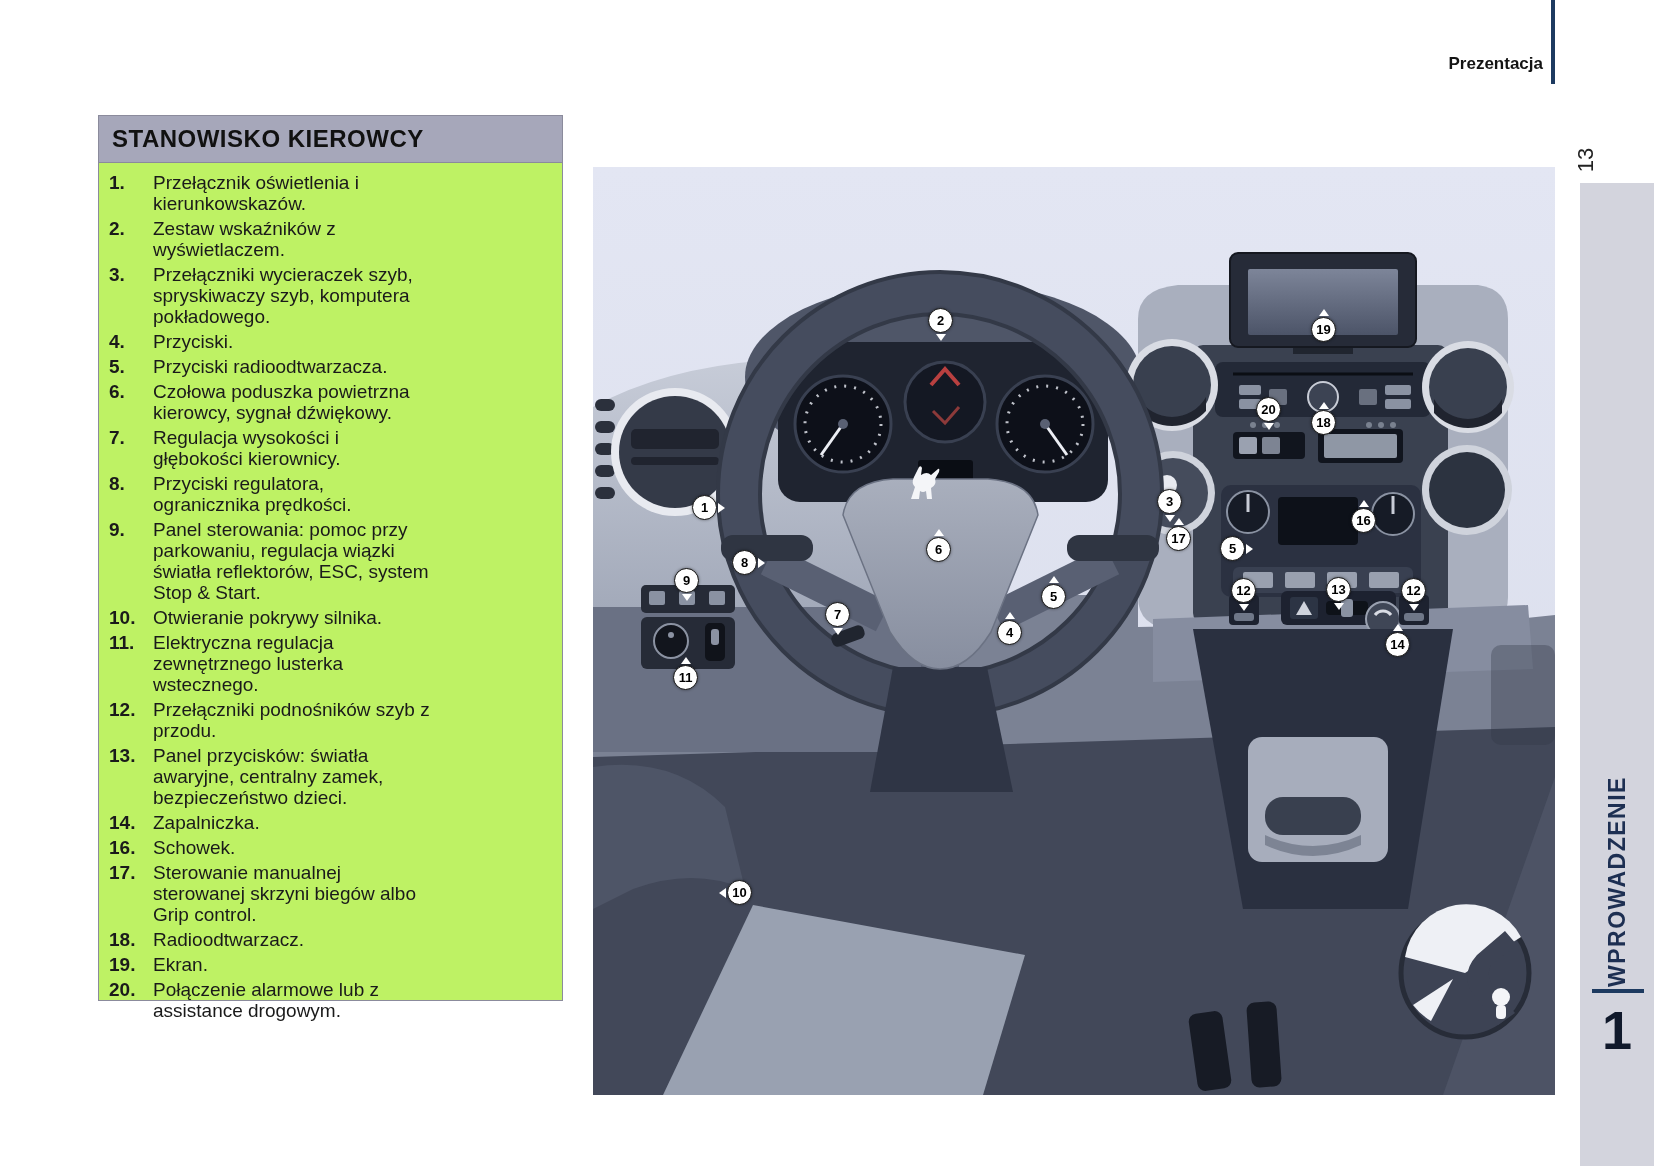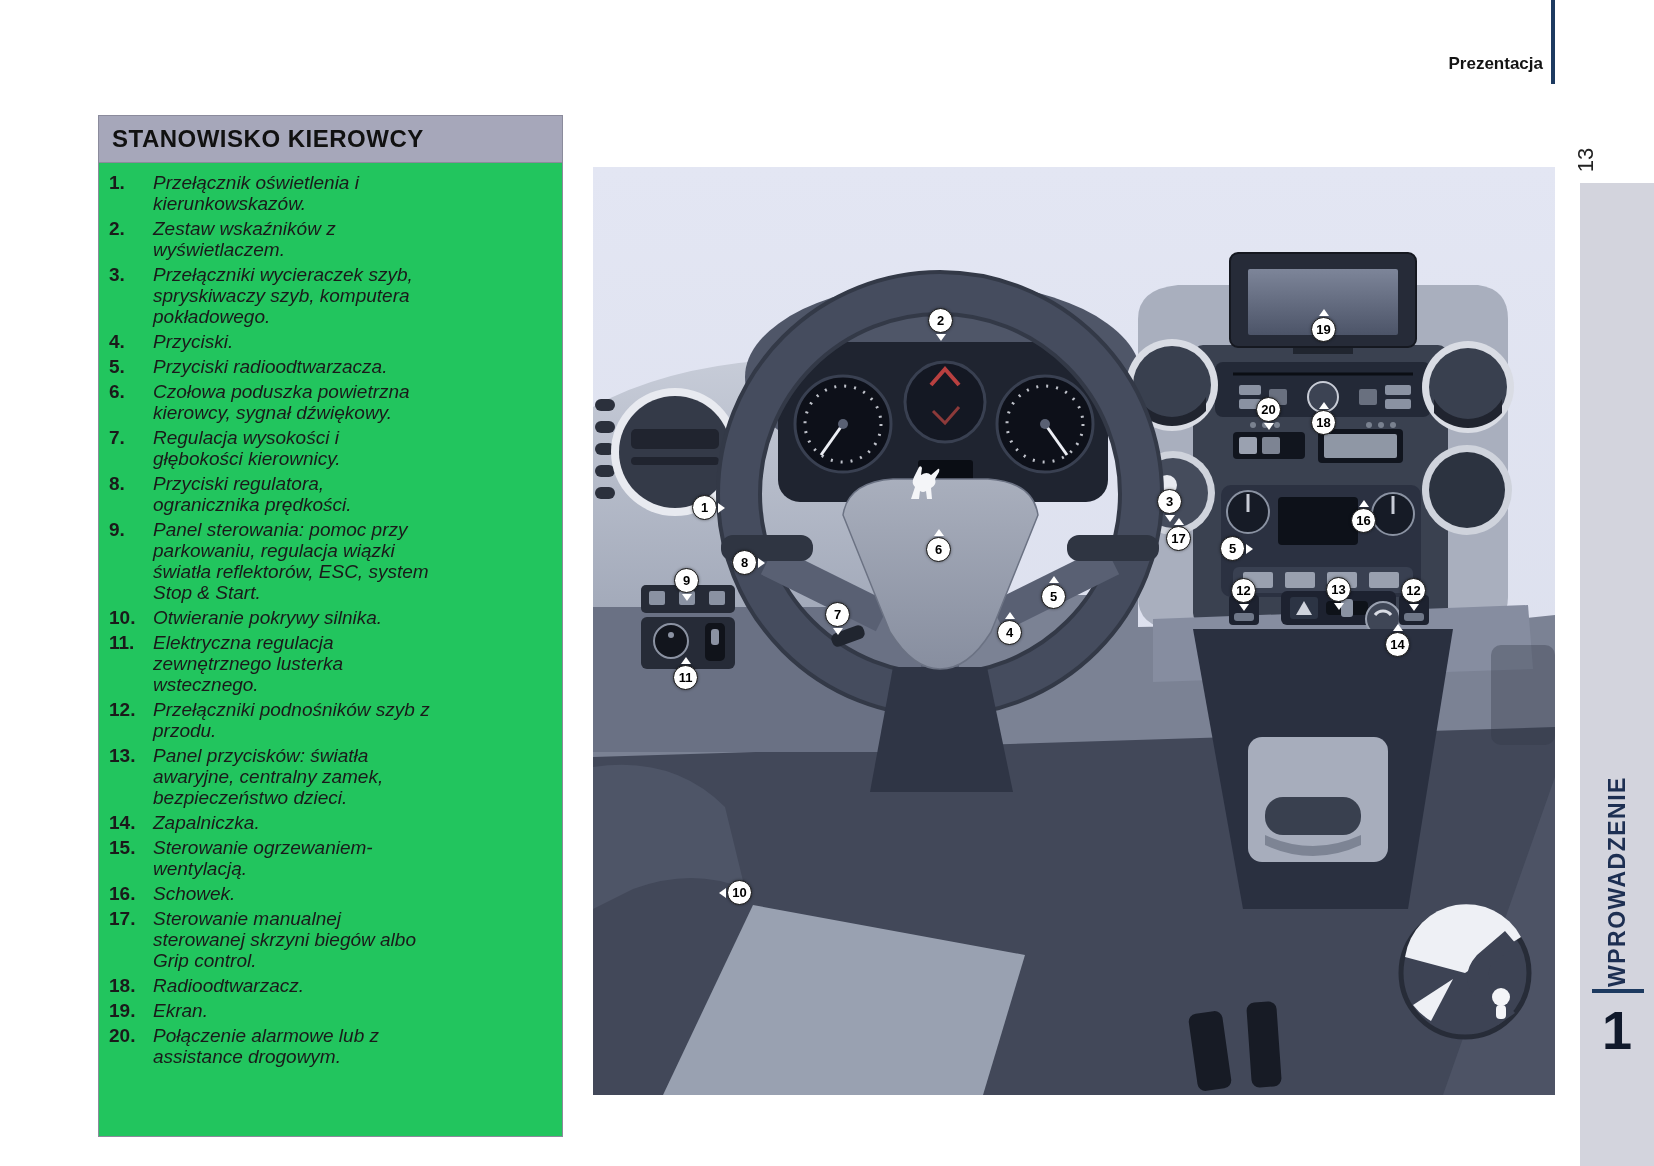--- a/index.html
+++ b/index.html
@@ -17,29 +17,29 @@
   
   .side-tab{position:absolute;left:1580px;top:183px;width:74px;height:983px;background:#d3d4dd;}
   .side-tab .chapter{position:absolute;top:504px;left:50%;transform:translateX(-50%) rotate(180deg);
             writing-mode:vertical-rl;height:300px;font-size:23px;font-weight:bold;color:#1d2f52;
             letter-spacing:1.5px;white-space:nowrap;}
   .side-tab .rule{position:absolute;top:806px;left:12px;width:52px;height:4px;background:#1d3a60;}
   .side-tab .chnum{position:absolute;top:816px;left:0;width:100%;text-align:center;
             font-size:54px;font-weight:bold;color:#10192b;}
 
   
-  .panel{position:absolute;left:98px;top:115px;width:465px;height:1022px;background:#22c55e;
+  .panel{position:absolute;left:98px;top:115px;width:465px;height:886px;background:#bef264;
          border:1px solid #8b8b9c;box-sizing:border-box;}
   .panel .title{height:46px;background:#a6a7ba;border-bottom:1px solid #8b8b9c;display:flex;
          align-items:center;padding-left:13px;font-size:24px;font-weight:bold;color:#111;
          letter-spacing:.5px;}
   .panel .list{padding:9px 6px 6px 10px;}
   .item{display:flex;margin-bottom:4px;font-size:19px;line-height:21px;}
   .item .num{width:44px;flex:0 0 44px;font-weight:bold;}
-  .item .txt{flex:1;font-style:italic;}
+  .item .txt{flex:1;}
 
   
   .figure{position:absolute;left:593px;top:167px;width:962px;height:928px;background:#e1e4f1;}
   .figure svg{position:absolute;left:0;top:0;}
 
   
   .callout{position:absolute;width:23px;height:23px;margin:-12px 0 0 -12px;background:#fff;
            border:1.5px solid #111;border-radius:50%;box-sizing:content-box;z-index:6;
            display:flex;align-items:center;justify-content:center;
            font-size:13px;font-weight:bold;color:#000;box-shadow:0 0 3px rgba(0,0,0,.45);}
@@ -115,24 +115,20 @@
           <span class="num">12.</span>
           <span class="txt">Przełączniki podnośników szyb z<br>przodu.</span>
         </div>
         <div class="item">
           <span class="num">13.</span>
           <span class="txt">Panel przycisków: światła<br>awaryjne, centralny zamek,<br>bezpieczeństwo dzieci.</span>
         </div>
         <div class="item">
           <span class="num">14.</span>
           <span class="txt">Zapalniczka.</span>
-        </div>
-        <div class="item">
-          <span class="num">15.</span>
-          <span class="txt">Sterowanie ogrzewaniem-<br>wentylacją.</span>
         </div>
         <div class="item">
           <span class="num">16.</span>
           <span class="txt">Schowek.</span>
         </div>
         <div class="item">
           <span class="num">17.</span>
           <span class="txt">Sterowanie manualnej<br>sterowanej skrzyni biegów albo<br>Grip control.</span>
         </div>
         <div class="item">

